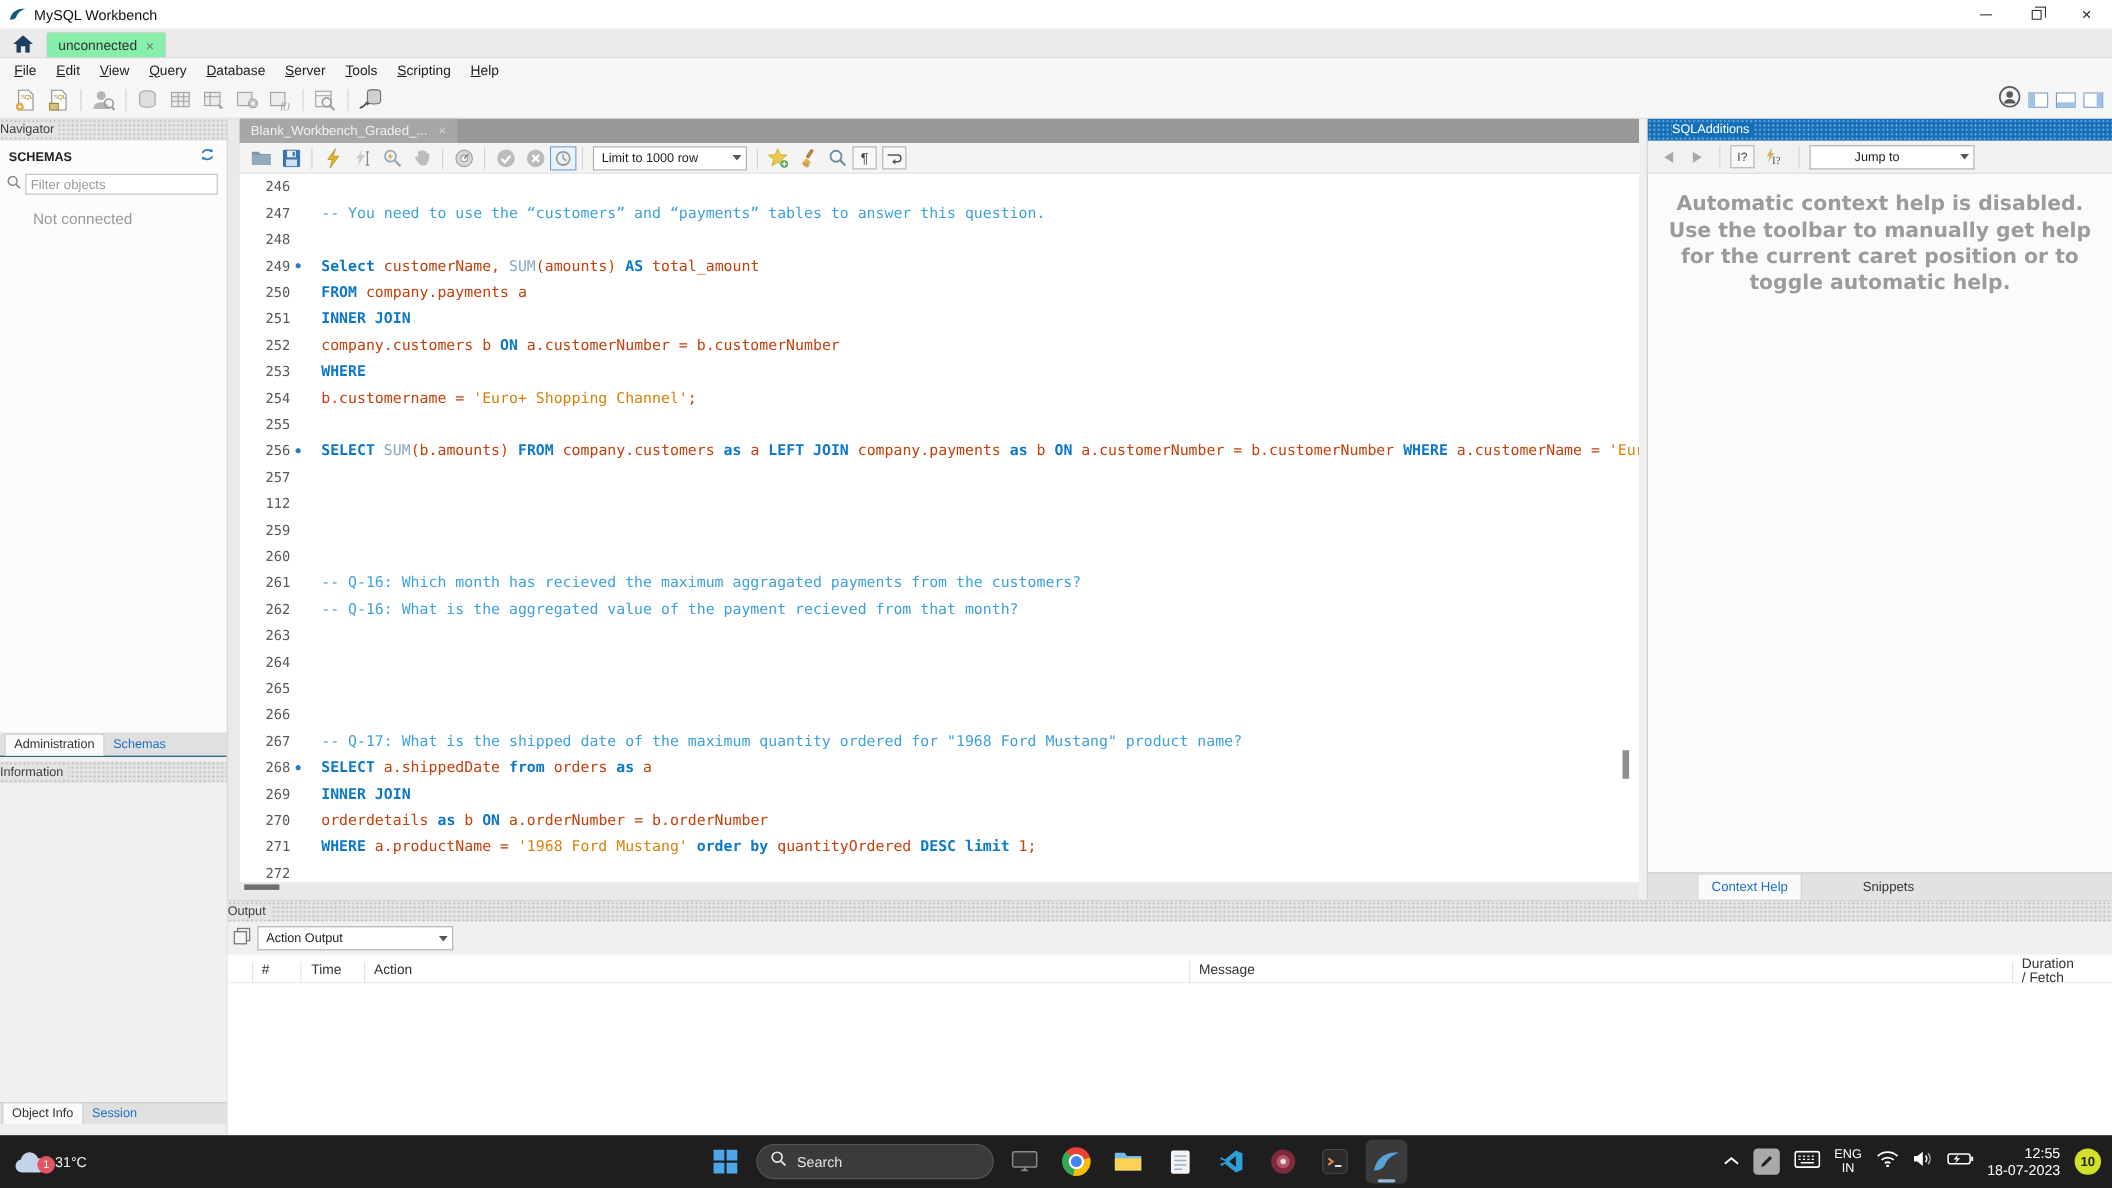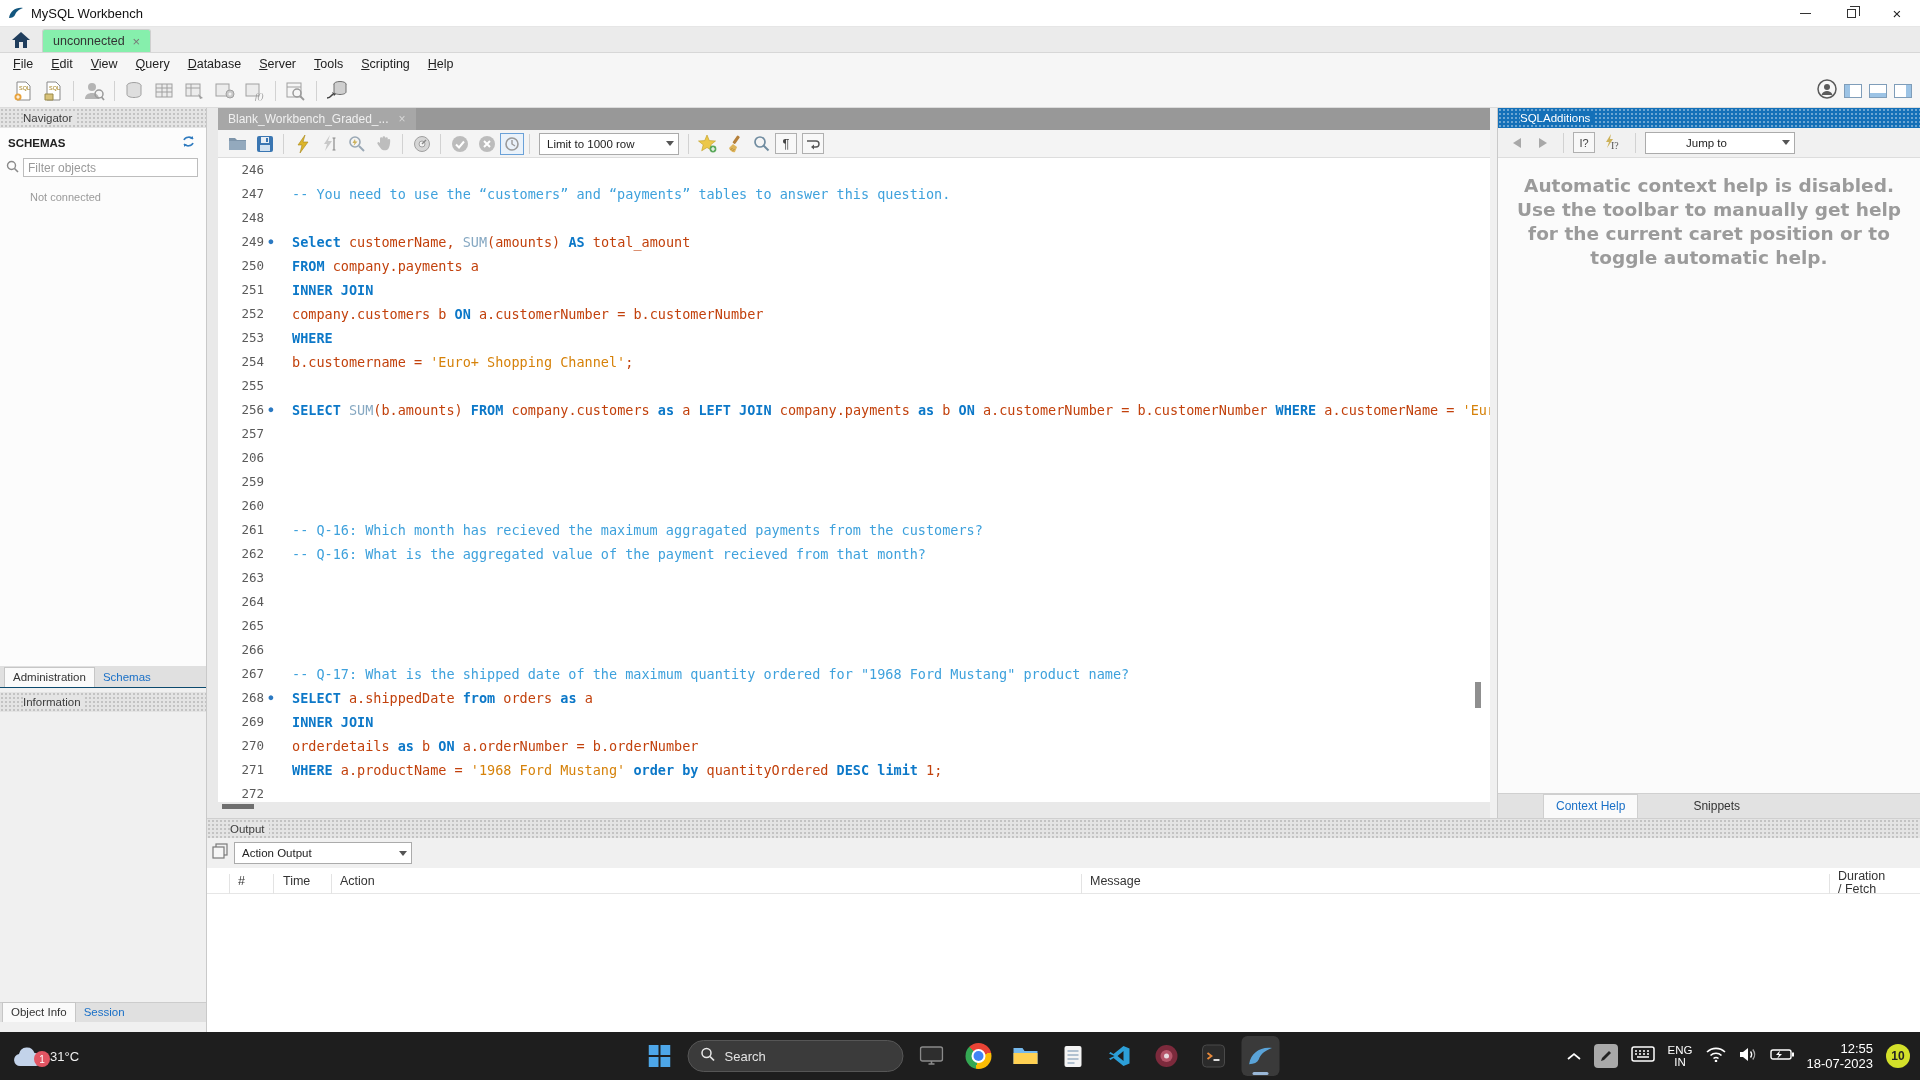--- a/index.html
+++ b/index.html
@@ -43,31 +43,31 @@
   .toolbar-right { position:absolute; right:8px; top:0; height:33px; display:flex; align-items:center; gap:7px; }
   .panelrect { width:18px; height:14px; border:1px solid #7f9db9; background:#fff; position:relative; }
   .panelrect i { position:absolute; background:#9cc3e5; display:block; }
 
   
   .sidebar { position:absolute; left:0; top:108px; width:207px; height:924px; background:#f0f0f0;
              border-right:1px solid #c9c9c9; }
   .dotted { background-color:#e4e4e4;
             background-image:radial-gradient(#c3c3c3 0.8px, transparent 0.9px);
             background-size:4px 4px; }
-  .panelhdr { height:20px; display:flex; align-items:center; padding-left:23px;
+  .panelhdr { height:20px; display:flex; align-items:center; padding-left:0;
               font-size:11.5px; color:#3c3c3c; }
   .panelhdr span { background:#e4e4e4; padding:0 4px 0 0; }
   .navbody { position:absolute; left:0; top:20px; width:206px; height:538px; background:#fcfcfc; }
   .schrow { display:flex; align-items:center; justify-content:space-between; padding:6px 10px 4px 8px; }
   .schrow .t { font-weight:bold; font-size:11.5px; color:#222; }
   .filterrow { display:flex; align-items:center; padding:2px 8px 0 6px; gap:4px; }
   .filterrow input { flex:1; height:19px; border:1px solid #bdbdbd; font-size:12px; padding:0 4px;
                      font-family:"Liberation Sans",sans-serif; color:#333; background:#fff; }
   .filterrow input::placeholder { color:#9a9a9a; }
-  .notconn { margin:14px 0 0 30px; font-size:11px; color:#9a9a9a; }
+  .notconn { margin:14px 0 0 30px; font-size:14px; color:#9a9a9a; }
   .sectabs { position:absolute; left:0; top:558px; width:206px; height:22px; background:#e0e0e0;
              border-bottom:1px solid #0c4a6e; display:flex; align-items:flex-end; padding-left:4px; }
   .sectab { font-size:11.5px; padding:3px 8px 4px; }
   .sectab.on { background:#fafafa; border:1px solid #c6c6c6; border-bottom:none; color:#333; }
   .sectab.off { color:#1a70c7; }
   .infohdr { position:absolute; left:0; top:584px; width:206px; }
   .infobody { position:absolute; left:0; top:604px; width:206px; height:290px; background:#f0f0f0; }
   .foottabs { position:absolute; left:0; top:894px; width:206px; height:20px; background:#e0e0e0;
               display:flex; align-items:flex-end; padding-left:2px; border-top:1px solid #cccccc; }
 
@@ -465,21 +465,21 @@
         <div class="cl"><span class="ln">248</span><span class="blt"></span><span class="ct"></span></div>
         <div class="cl"><span class="ln">249</span><span class="blt">●</span><span class="ct"><span class="tk-k">Select</span><span class="tk-p"> customerName, </span><span class="tk-f">SUM</span><span class="tk-p">(amounts) </span><span class="tk-k">AS</span><span class="tk-p"> total_amount</span></span></div>
         <div class="cl"><span class="ln">250</span><span class="blt"></span><span class="ct"><span class="tk-k">FROM</span><span class="tk-p"> company.payments a</span></span></div>
         <div class="cl"><span class="ln">251</span><span class="blt"></span><span class="ct"><span class="tk-k">INNER JOIN</span></span></div>
         <div class="cl"><span class="ln">252</span><span class="blt"></span><span class="ct"><span class="tk-p">company.customers b </span><span class="tk-k">ON</span><span class="tk-p"> a.customerNumber = b.customerNumber</span></span></div>
         <div class="cl"><span class="ln">253</span><span class="blt"></span><span class="ct"><span class="tk-k">WHERE</span></span></div>
         <div class="cl"><span class="ln">254</span><span class="blt"></span><span class="ct"><span class="tk-p">b.customername = </span><span class="tk-s">'Euro+ Shopping Channel'</span><span class="tk-p">;</span></span></div>
         <div class="cl"><span class="ln">255</span><span class="blt"></span><span class="ct"></span></div>
         <div class="cl"><span class="ln">256</span><span class="blt">●</span><span class="ct"><span class="tk-k">SELECT</span><span class="tk-p"> </span><span class="tk-f">SUM</span><span class="tk-p">(b.amounts) </span><span class="tk-k">FROM</span><span class="tk-p"> company.customers </span><span class="tk-k">as</span><span class="tk-p"> a </span><span class="tk-k">LEFT JOIN</span><span class="tk-p"> company.payments </span><span class="tk-k">as</span><span class="tk-p"> b </span><span class="tk-k">ON</span><span class="tk-p"> a.customerNumber = b.customerNumber </span><span class="tk-k">WHERE</span><span class="tk-p"> a.customerName = </span><span class="tk-s">'Euro</span></span></div>
         <div class="cl"><span class="ln">257</span><span class="blt"></span><span class="ct"></span></div>
-        <div class="cl"><span class="ln">206</span><span class="blt"></span><span class="ct"></span></div>
+        <div class="cl"><span class="ln">112</span><span class="blt"></span><span class="ct"></span></div>
         <div class="cl"><span class="ln">259</span><span class="blt"></span><span class="ct"></span></div>
         <div class="cl"><span class="ln">260</span><span class="blt"></span><span class="ct"></span></div>
         <div class="cl"><span class="ln">261</span><span class="blt"></span><span class="ct"><span class="tk-c">-- Q-16: Which month has recieved the maximum aggragated payments from the customers?</span></span></div>
         <div class="cl"><span class="ln">262</span><span class="blt"></span><span class="ct"><span class="tk-c">-- Q-16: What is the aggregated value of the payment recieved from that month?</span></span></div>
         <div class="cl"><span class="ln">263</span><span class="blt"></span><span class="ct"></span></div>
         <div class="cl"><span class="ln">264</span><span class="blt"></span><span class="ct"></span></div>
         <div class="cl"><span class="ln">265</span><span class="blt"></span><span class="ct"></span></div>
         <div class="cl"><span class="ln">266</span><span class="blt"></span><span class="ct"></span></div>
         <div class="cl"><span class="ln">267</span><span class="blt"></span><span class="ct"><span class="tk-c">-- Q-17: What is the shipped date of the maximum quantity ordered for "1968 Ford Mustang" product name?</span></span></div>
         <div class="cl"><span class="ln">268</span><span class="blt">●</span><span class="ct"><span class="tk-k">SELECT</span><span class="tk-p"> a.shippedDate </span><span class="tk-k">from</span><span class="tk-p"> orders </span><span class="tk-k">as</span><span class="tk-p"> a</span></span></div>

